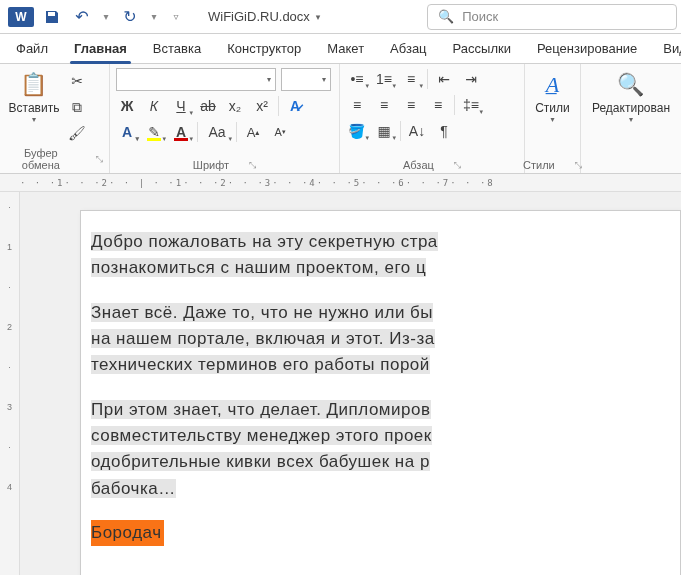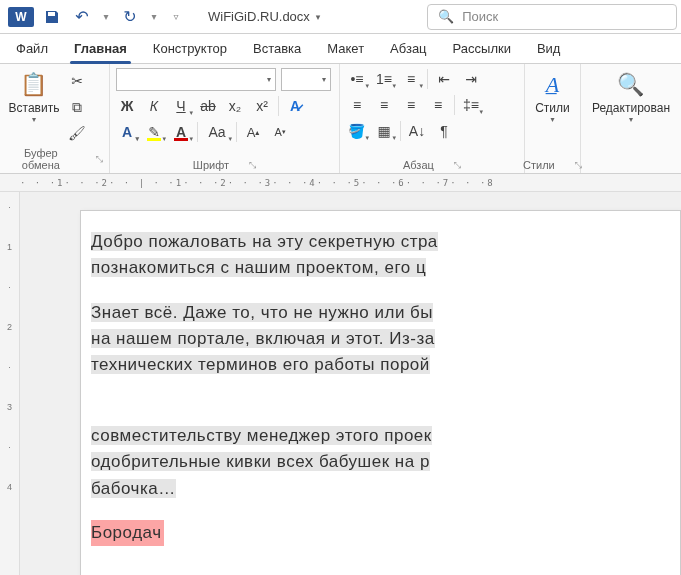--- a/index.html
+++ b/index.html
@@ -40,21 +40,21 @@
   .combo .caret { margin-left: auto; font-size: 8px; color: #666; }
   .color-swatch { width: 14px; height: 3px; position: absolute; left: 4px; bottom: 2px; }
 
   .ruler { height: 18px; background: #f4f4f4; border-bottom: 1px solid #ddd; font-size: 9px; color: #777; display: flex; align-items: center; padding-left: 20px; letter-spacing: 2px; white-space: nowrap; overflow: hidden; font-family: monospace;}
   .doc-area { display: flex; height: calc(575px - 34px - 30px - 110px - 18px); background: #f0f0f0; }
   .vruler { width: 20px; background: #f4f4f4; border-right: 1px solid #ddd; font-size: 9px; color: #777; display: flex; flex-direction: column; align-items: center; padding-top: 10px; gap: 30px; font-family: monospace;}
   .page-wrap { flex: 1; padding: 18px 0 0 60px; overflow: hidden; }
   .page { background: #fff; border: 1px solid #ccc; min-height: 600px; padding: 18px 0 0 0; box-shadow: 2px 2px 6px rgba(0,0,0,0.08); }
   .para { font-family: 'Verdana','Segoe UI',sans-serif; font-size: 17px; line-height: 1.55; letter-spacing: 0.5px; margin: 0 0 18px 0; padding-left: 10px; white-space: nowrap;}
   .sel { background: #e5e5e5; display: inline; }
-  .lastword { background: #fca5a5; display: inline-block; padding-right: 2px; }
+  .lastword { background: #f97316; display: inline-block; padding-right: 2px; }
 
   .bold { font-weight: bold; } .italic { font-style: italic; } .uline { text-decoration: underline; } .strike { text-decoration: line-through; }
 </style>
 </head>
 <body>
 
 <div class="titlebar">
   <div class="app-icon">W</div>
   <div class="qat">
     <div class="qat-btn">
@@ -72,25 +72,26 @@
   <span class="dropdown-caret">▾</span>
   <div class="search">
     <span class="mag">🔍</span>
     <span class="ph">Поиск</span>
   </div>
 </div>
 
 <div class="tabs">
   <div class="tab">Файл</div>
   <div class="tab active">Главная</div>
+  <div class="tab">Вставка</div>
   <div class="tab">Конструктор</div>
-  <div class="tab">Вставка</div>
   <div class="tab">Макет</div>
   <div class="tab">Абзац</div>
   <div class="tab">Рассылки</div>
+  <div class="tab">Рецензирование</div>
   <div class="tab">Вид</div>
 </div>
 
 <div class="ribbon">
 
   <div class="group" style="width:110px;">
     <div class="group-body">
       <div class="big-btn">
         <div class="ic">📋</div>
         <div class="lbl">Вставить</div>
@@ -282,21 +283,21 @@
       <p class="para">
         <span class="sel">Добро пожаловать на эту секретную стра</span><br>
         <span class="sel">познакомиться с нашим проектом, его ц</span>
       </p>
       <p class="para">
         <span class="sel">Знает всё. Даже то, что не нужно или бы</span><br>
         <span class="sel">на нашем портале, включая и этот. Из-за</span><br>
         <span class="sel">технических терминов его работы порой</span>
       </p>
       <p class="para">
-        <br>
+        <span class="sel">При этом знает, что делает. Дипломиров</span><br>
         <span class="sel">совместительству менеджер этого проек</span><br>
         <span class="sel">одобрительные кивки всех бабушек на р</span><br>
         <span class="sel">бабочка…</span>
       </p>
       <p class="para">
         <span class="lastword">Бородач</span>
       </p>
     </div>
   </div>
 </div>

